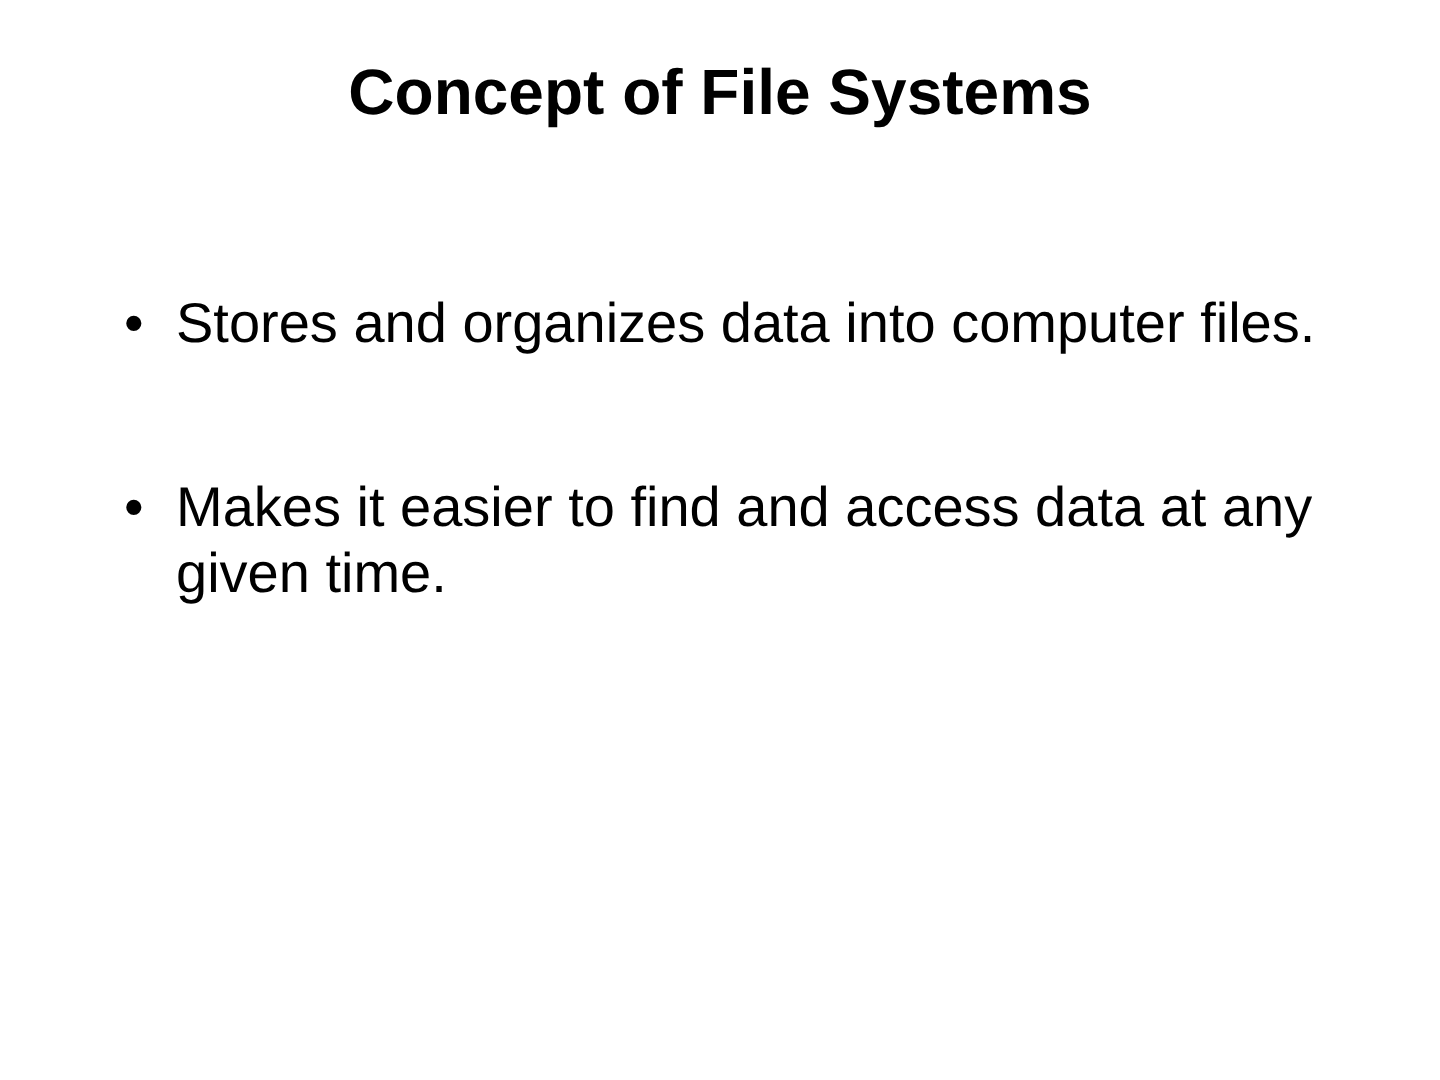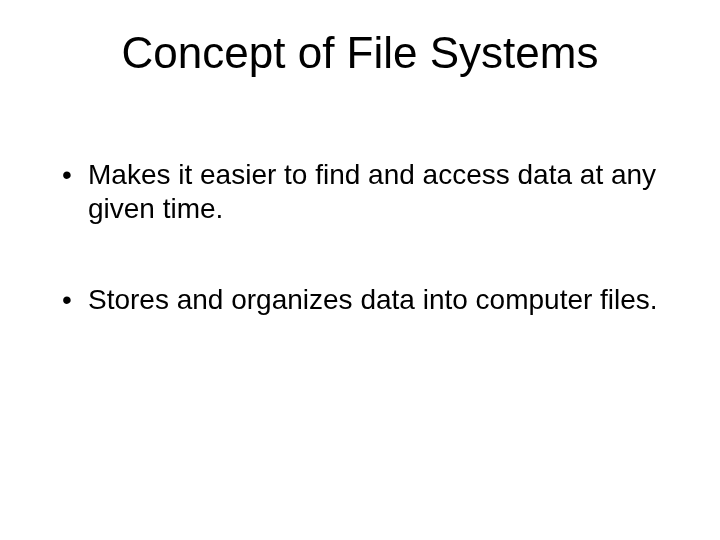--- a/index.html
+++ b/index.html
@@ -4,22 +4,22 @@
   <style>
     * { margin: 0; padding: 0; box-sizing: border-box; }
     html, body { width: 720px; height: 540px; overflow: hidden; }
     body {
       background: #ffffff;
       font-family: Arial, Helvetica, sans-serif;
       color: #000000;
       padding: 20px 40px;
     }
     .title {
-      font-size: 44px;
-      font-weight: 400;
+      font-size: 32px;
+      font-weight: 700;
       text-align: center;
       margin-top: 8px;
       margin-bottom: 80px;
       padding: 0 40px;
     }
     .bullets {
       list-style: none;
       padding-left: 22px;
     }
     .bullets li {
@@ -36,15 +36,15 @@
       top: 0;
       font-size: 28px;
     }
   </style>
 </head>
 <body>
 
 <h1 class="title">Concept of File Systems</h1>
 
 <ul class="bullets">
+  <li>Stores and organizes data into computer files.</li>
   <li>Makes it easier to find and access data at any given time.</li>
-  <li>Stores and organizes data into computer files.</li>
 </ul>
 
 </body></html>

